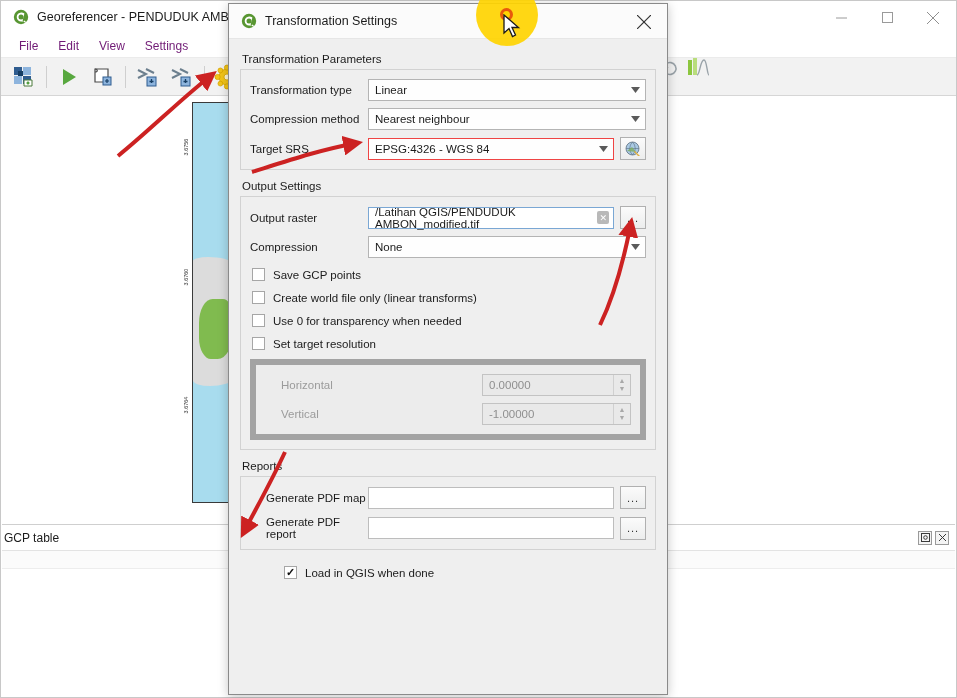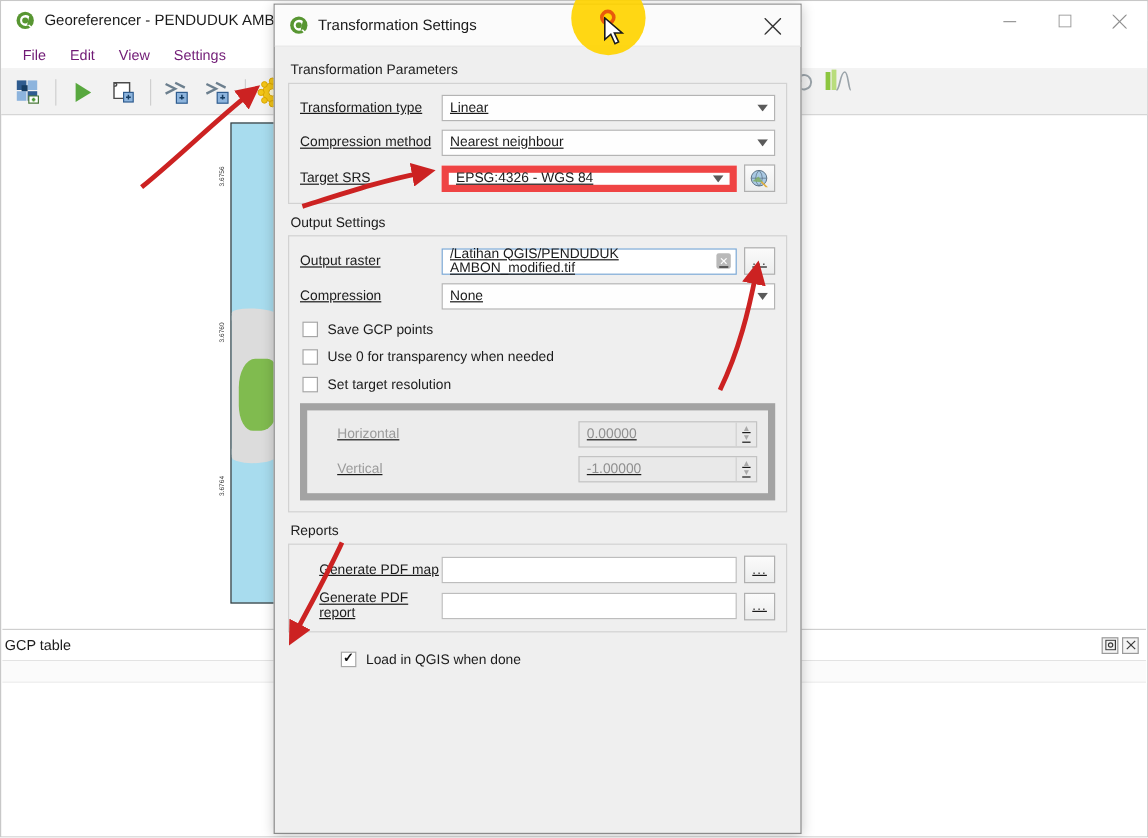--- a/index.html
+++ b/index.html
@@ -166,38 +166,38 @@
 
   .dlg-body { padding:10px 11px 0 11px; }
 
   .group-label {
     font-size:11.5px; color:#1b1b1b; margin:4px 0 4px 2px;
   }
   .groupbox {
     border:1px solid #d2d2d2; background:#efefef;
     padding:9px 9px 9px 9px; margin-bottom:10px;
   }
-  .frm-row { display:flex; align-items:center; margin-bottom:7px;text-decoration:underline; }
+  .frm-row { display:flex; align-items:center; margin-bottom:7px; }
   .frm-row:last-child { margin-bottom:0; }
   .frm-label {
     width:118px; flex:0 0 118px; font-size:11.5px; color:#1b1b1b;
   }
   .frm-label.disabled { color:#9b9b9b; }
   .frm-label.indent { padding-left:16px; width:118px; flex:0 0 118px; }
 
   .combo {
     flex:1; height:22px; background:#fefefe; border:1px solid #b4b4b4;
     display:flex; align-items:center; padding:0 0 0 6px;
     font-size:11.5px; color:#1b1b1b; position:relative;gap:32px;
   }
   .combo .arrow {
     margin-left:auto; width:20px; height:20px;
     display:flex; align-items:center; justify-content:center; color:#555;
   }
-  .combo.hl { border:6px solid #ef4444; }
+  .combo.hl { border:1px solid #ef4444; }
 
   .lineedit {
     flex:1; height:22px; background:#ffffff; border:1px solid #7aa7d4;
     display:flex; align-items:center; padding:0 4px 0 6px;
     font-size:11.5px; color:#1b1b1b;
   }
   .lineedit .clear-x {
     margin-left:auto; width:13px; height:13px; border-radius:2px;
     background:#b9b9b9; color:#fff; font-size:9px;
     display:flex; align-items:center; justify-content:center;
@@ -563,20 +563,24 @@
           </span>
         </div>
       </div>
 
       <div class="chk-row">
         <span class="chkbox"></span>
         <span class="chk-label">Save GCP points</span>
       </div>
       <div class="chk-row">
         <span class="chkbox"></span>
+        <span class="chk-label">Create world file only (linear transforms)</span>
+      </div>
+      <div class="chk-row">
+        <span class="chkbox"></span>
         <span class="chk-label">Use 0 for transparency when needed</span>
       </div>
       <div class="chk-row">
         <span class="chkbox"></span>
         <span class="chk-label">Set target resolution</span>
       </div>
 
       <div class="subpanel">
         <div class="frm-row">
           <div class="frm-label disabled indent">Horizontal</div>

